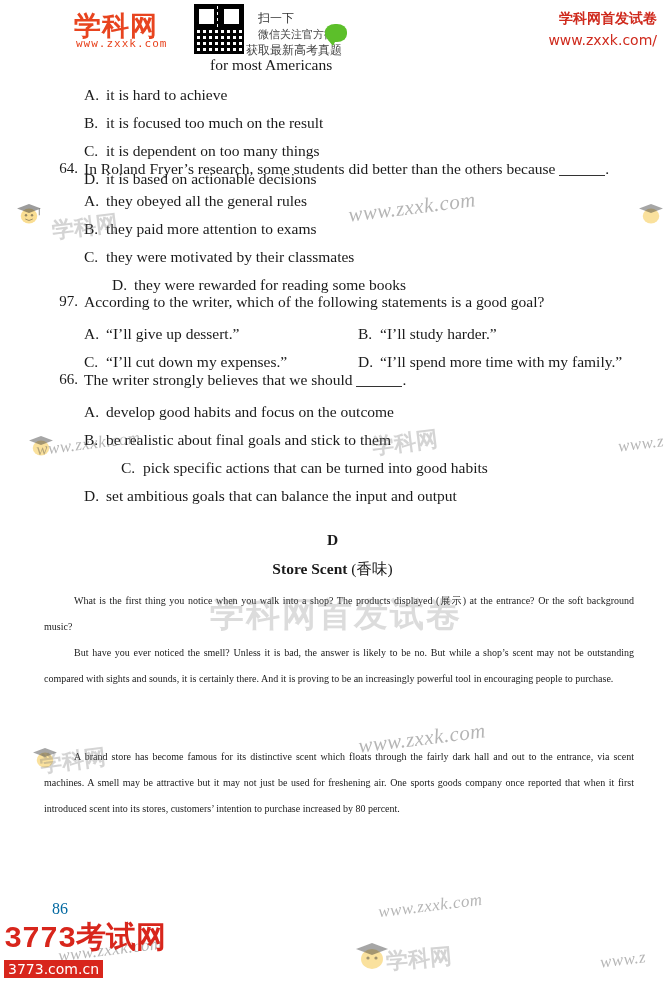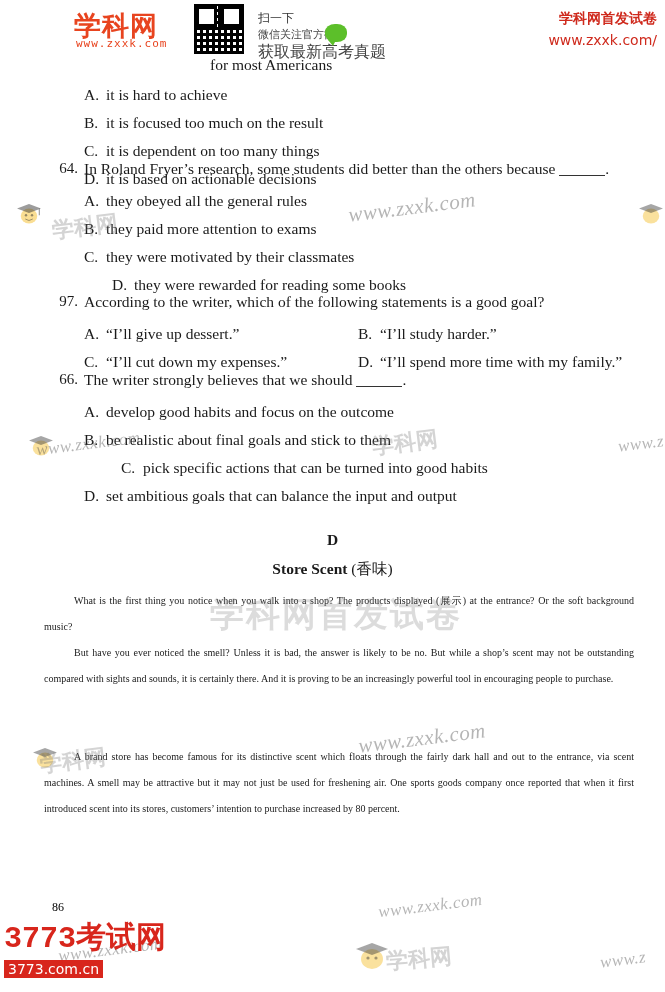--- a/index.html
+++ b/index.html
@@ -74,22 +74,22 @@
     font-size: 10px;
     line-height: 26px;
     text-align: justify;
     text-justify: inter-word;
   }
   .para .indent { display: inline-block; width: 30px; }
 
   .pagenum {
     position: absolute;
     left: 52px;
-    font-size: 12px;
-    color: #000000;
+    font-size: 16px;
+    color: #0369a1;
   }
 
   
   .wm {
     position: absolute;
     pointer-events: none;
     user-select: none;
     white-space: nowrap;
   }
   .wm-text {
@@ -178,23 +178,23 @@
   }
   .scan-l1 {
     position: absolute;
     left: 258px; top: 27px;
     font-family: "DejaVu Sans", sans-serif;
     font-size: 11px;
     color: #444;
   }
   .scan-l2 {
     position: absolute;
-    left: 258px; top: 42px;
+    left: 246px; top: 42px;
     font-family: Liberation Sans, sans-serif;
-    font-size: 16px;
+    font-size: 12px;
     color: #444;
   }
   .wechat {
     position: absolute;
     left: 325px; top: 24px;
     width: 22px; height: 18px;
     background: #5cbf2a;
     border-radius: 10px/8px;
   }
   .wechat::after {

